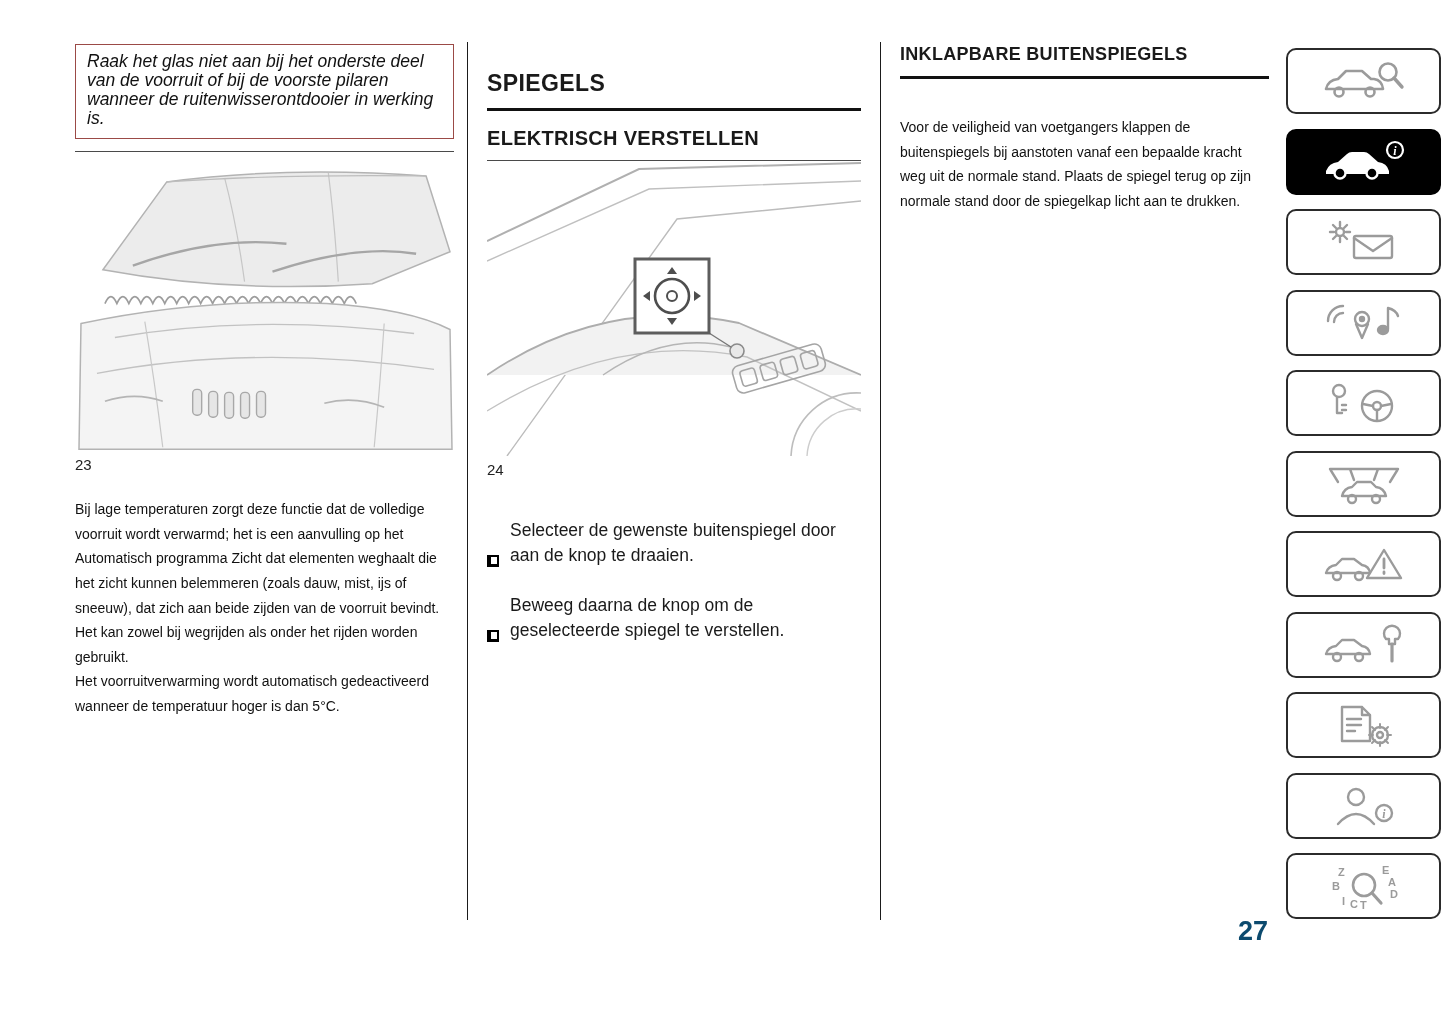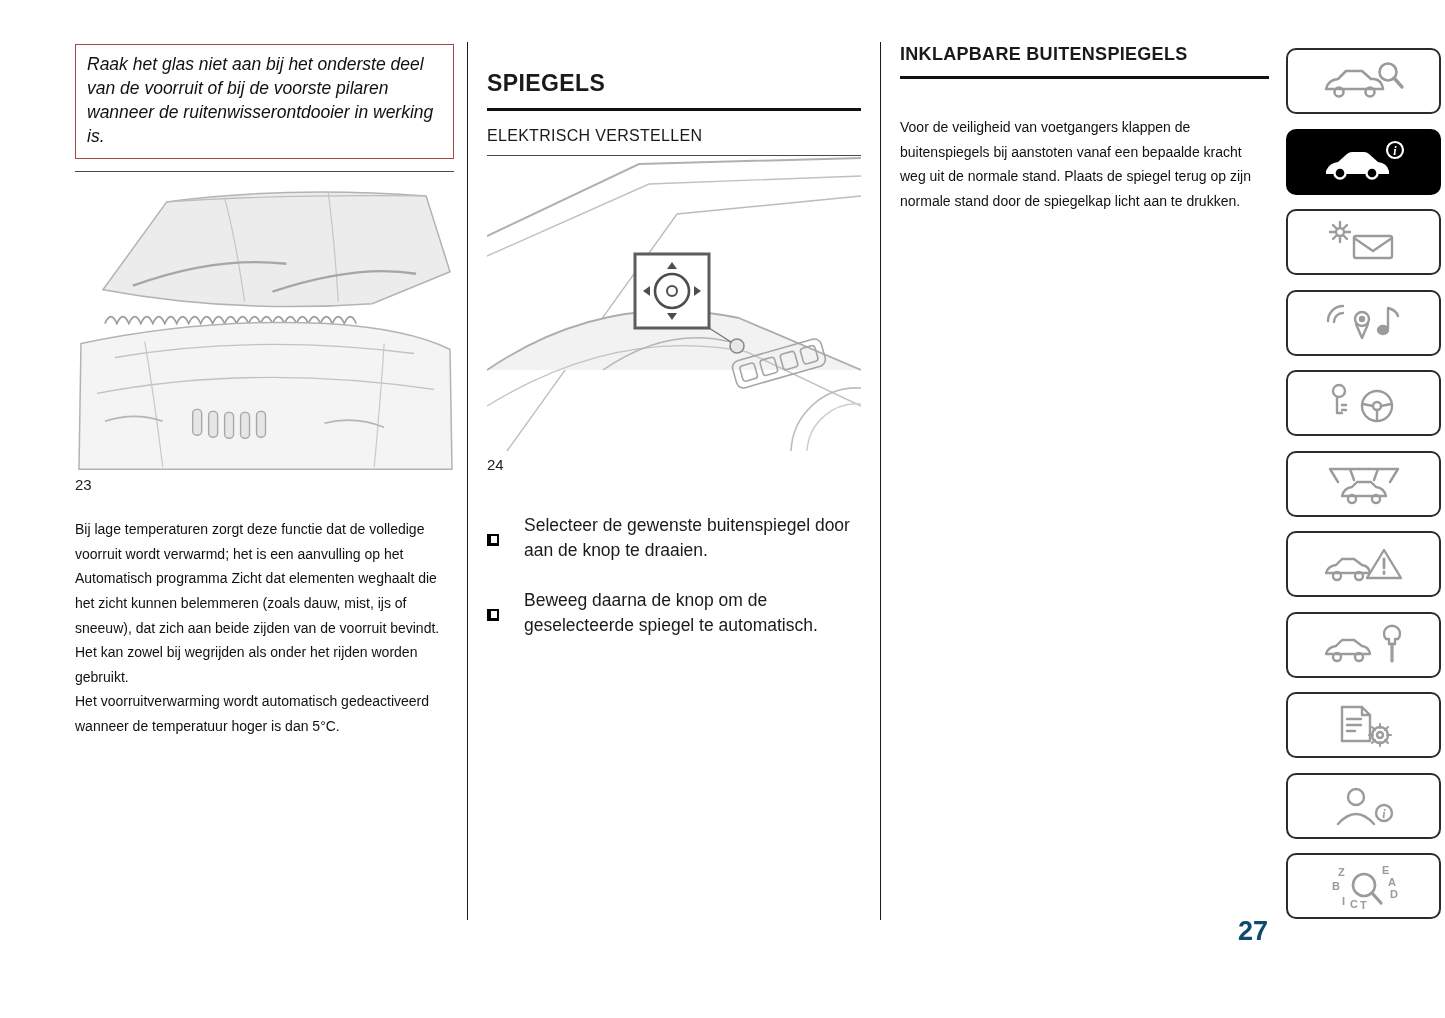--- a/index.html
+++ b/index.html
@@ -13,35 +13,35 @@
   .col-left   { left:75px;  width:379px; }
   .col-middle { left:487px; width:374px; }
   .col-right  { left:900px; width:369px; }
 
   .vdivider { position:absolute; top:42px; height:878px; width:1px; background:#1b1b1b; }
   .vdivider.d1 { left:467px; }
   .vdivider.d2 { left:880px; }
 
   .warning-box {
     border:1.5px solid #9b4a46; padding:7px 19px 10px 11px;
-    font-style:italic; font-size:17.5px; line-height:24px; color:#111;
+    font-style:italic; font-size:17.5px; line-height:19px; color:#111;
   }
   .rule-thin  { border-top:1px solid #4a4a4a; }
   .rule-thick { border-top:3px solid #111; }
   .fig-caption { font-size:15px; color:#222; margin-top:5px; }
 
   .body-text { font-size:14px; line-height:24.6px; color:#111; }
   .col-left .body-text { margin-top:24px; }
 
   h1.section-title { font-size:23px; font-weight:bold; letter-spacing:.4px; margin-bottom:11px;margin-top:26px; }
   h2.section-title { font-size:18px; font-weight:bold; letter-spacing:.3px; margin-bottom:11px; }
-  h3.sub-title     { font-size:16px; font-weight:normal; letter-spacing:.3px; margin:16px 0 10px 0; }
+  h3.sub-title     { font-size:20px; font-weight:bold; letter-spacing:.3px; margin:16px 0 10px 0; }
 
   .bullet-list { margin-top:40px; }
-  .bullet-item { display:flex; align-items:center; margin-bottom:26px;gap:14px; }
+  .bullet-item { display:flex; align-items:flex-end; margin-bottom:26px; }
   .bullet-glyph {
     flex:0 0 auto; width:12px; height:12px; margin:5px 11px 0 0;
     border:2px solid #000; border-left-width:4px; border-bottom-width:3px; background:#fff;
   }
   .bullet-text { font-size:17.5px; line-height:24.6px; }
 
   
   .sidebar { position:absolute; left:1286px; top:48px; width:155px;
              display:flex; flex-direction:column; gap:14.5px; }
   .side-item {
@@ -153,21 +153,21 @@
       <div class="fig-caption">24</div>
     </div>
 
     <div class="bullet-list">
       <div class="bullet-item">
         <span class="bullet-glyph"></span>
         <span class="bullet-text">Selecteer de gewenste buitenspiegel door aan de knop te draaien.</span>
       </div>
       <div class="bullet-item">
         <span class="bullet-glyph"></span>
-        <span class="bullet-text">Beweeg daarna de knop om de geselecteerde spiegel te automatisch.</span>
+        <span class="bullet-text">Beweeg daarna de knop om de geselecteerde spiegel te verstellen.</span>
       </div>
     </div>
   </div>
 
   <div class="vdivider d2"></div>
 
   <div class="col col-right">
     <h2 class="section-title">INKLAPBARE BUITENSPIEGELS</h2>
     <div class="rule-thick"></div>
 

